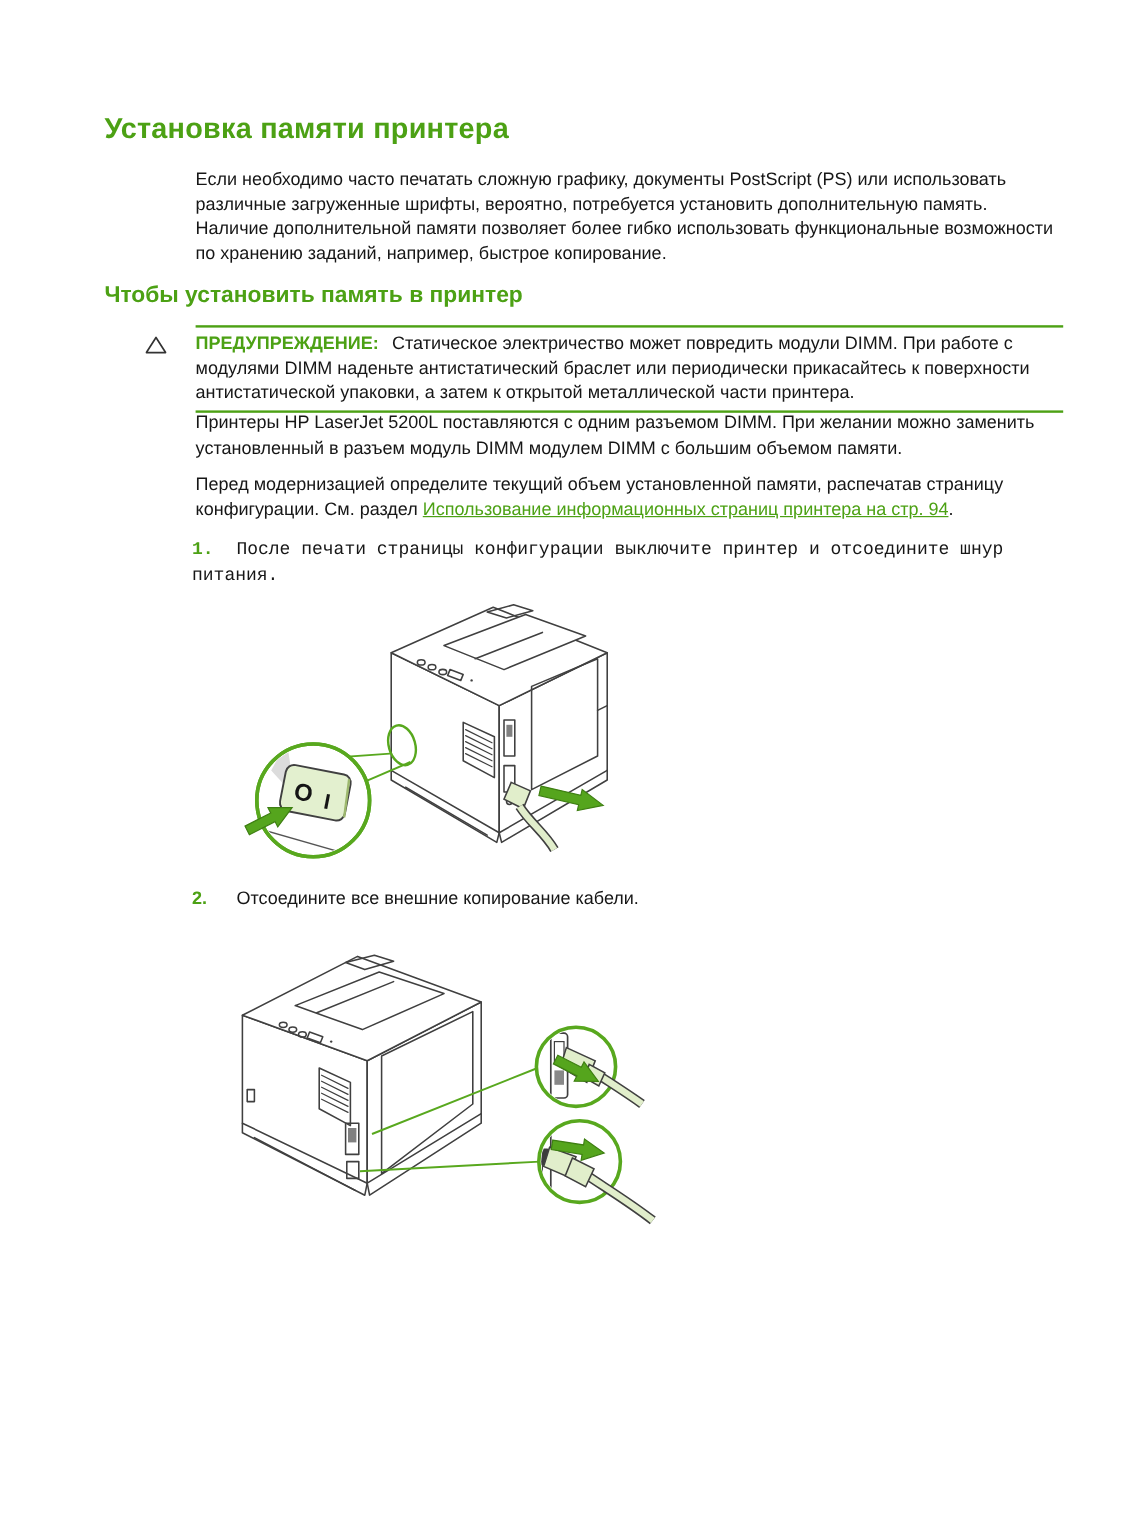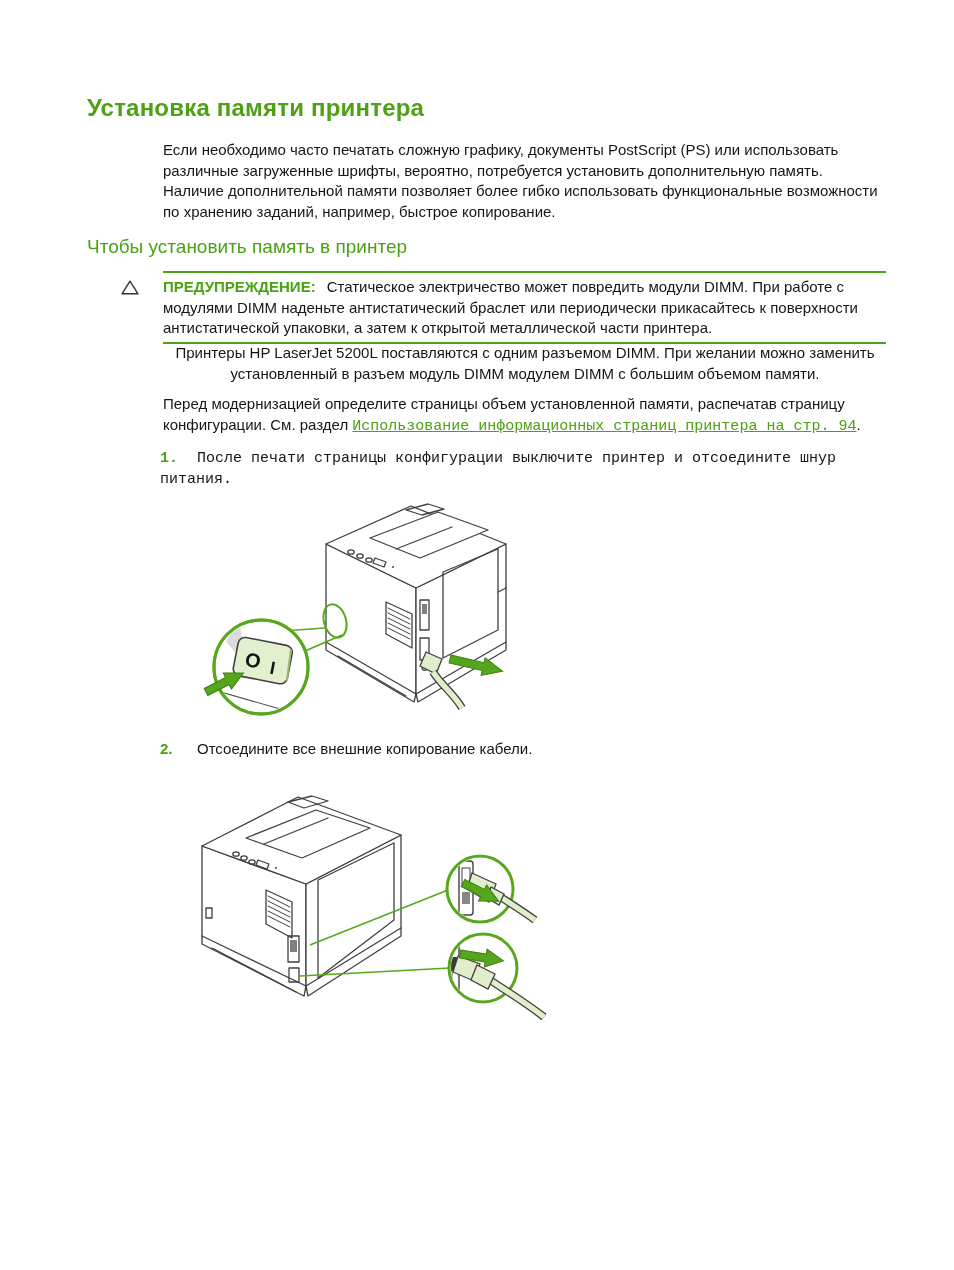--- a/index.html
+++ b/index.html
@@ -21,33 +21,33 @@
   .abs{position:absolute;}
   .h1{
     left:87px;top:94px;
     font-size:24px;font-weight:bold;color:var(--green);
     letter-spacing:0.2px;white-space:nowrap;
   }
   .body-text{font-size:15px;line-height:20.6px;color:var(--ink);}
   .intro{left:163px;top:140px;width:724px;}
   .h2{
     left:87px;top:236px;
-    font-size:19px;font-weight:normal;color:var(--green);white-space:nowrap;
+    font-size:19px;font-weight:bold;color:var(--green);white-space:nowrap;
   }
   .warning{
     left:163px;top:271px;width:723px;
     border-top:2px solid var(--green);
     border-bottom:2px solid var(--green);
     padding:4px 0 3px 0;
   }
   .warn-label{font-weight:bold;color:var(--green);margin-right:11px;}
   .warn-tri{position:absolute;left:-42px;top:7px;width:18px;height:15px;}
-  .p1{left:163px;top:343px;width:724px;text-align:center;}
+  .p1{left:163px;top:343px;width:724px;}
   .p2{left:163px;top:394px;width:724px;}
-  .link{color:var(--green);text-decoration:underline;cursor:pointer;font-family:Liberation Mono, monospace;}
+  .link{color:var(--green);text-decoration:underline;cursor:pointer;}
   .step{left:160px;width:730px;}
   .step1{top:449px;font-family:Liberation Mono, monospace;}
   .step2{top:739px;}
   .step-num{display:inline-block;min-width:37px;font-weight:bold;color:var(--green);}
   .fig1{left:200px;top:492px;width:560px;height:235px;}
   .fig2{left:188px;top:788px;width:370px;height:260px;}
   .footer-left{left:87px;top:1149px;font-size:15px;}
   .footer-right{right:68px;top:1191px;font-size:15px;text-align:right;white-space:nowrap;}
   .footer-page{margin-left:12px;}
   svg text{font-family:"Liberation Sans", sans-serif;}
@@ -67,21 +67,21 @@
     <span class="warn-tri">
       <svg viewBox="0 0 18 15" width="18" height="15">
         <polygon points="9,1.2 17,13.8 1,13.8" fill="none" stroke="#333333" stroke-width="1.4" stroke-linejoin="round"></polygon>
       </svg>
     </span>
     <span class="warn-label">ПРЕДУПРЕЖДЕНИЕ:</span><span>Статическое электричество может повредить модули DIMM. При работе с модулями DIMM наденьте антистатический браслет или периодически прикасайтесь к поверхности антистатической упаковки, а затем к открытой металлической части принтера.</span>
   </div>
 
   <div class="abs body-text p1">Принтеры HP LaserJet 5200L поставляются с одним разъемом DIMM. При желании можно заменить установленный в разъем модуль DIMM модулем DIMM с большим объемом памяти.</div>
 
-  <div class="abs body-text p2"><span>Перед модернизацией определите страницы объем установленной памяти, распечатав страницу конфигурации. См. раздел </span><a class="link">Использование информационных страниц принтера на стр. 94</a><span>.</span></div>
+  <div class="abs body-text p2"><span>Перед модернизацией определите текущий объем установленной памяти, распечатав страницу конфигурации. См. раздел </span><a class="link">Использование информационных страниц принтера на стр. 94</a><span>.</span></div>
 
   <div class="abs body-text step step1">
     <span class="step-num">1.</span><span>После печати страницы конфигурации выключите принтер и отсоедините шнур питания.</span>
   </div>
 
   <div class="abs fig1">
     <svg viewBox="0 0 560 235" width="560" height="235">
       <defs>
         <clipPath id="clipPower">
             <circle cx="61" cy="175" r="45"></circle>

